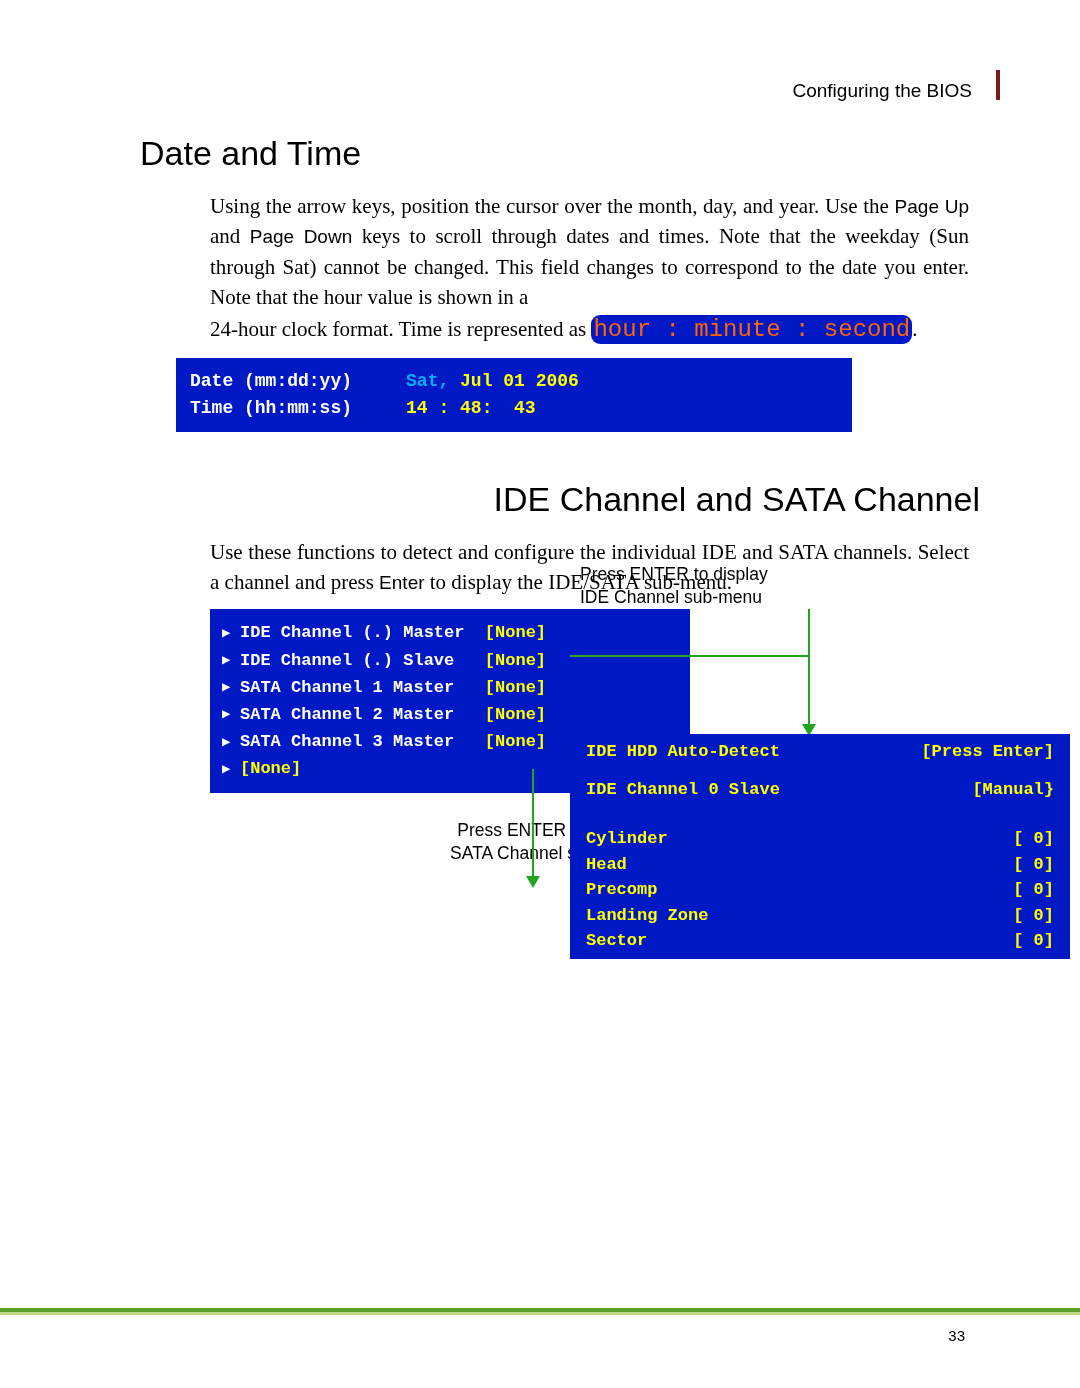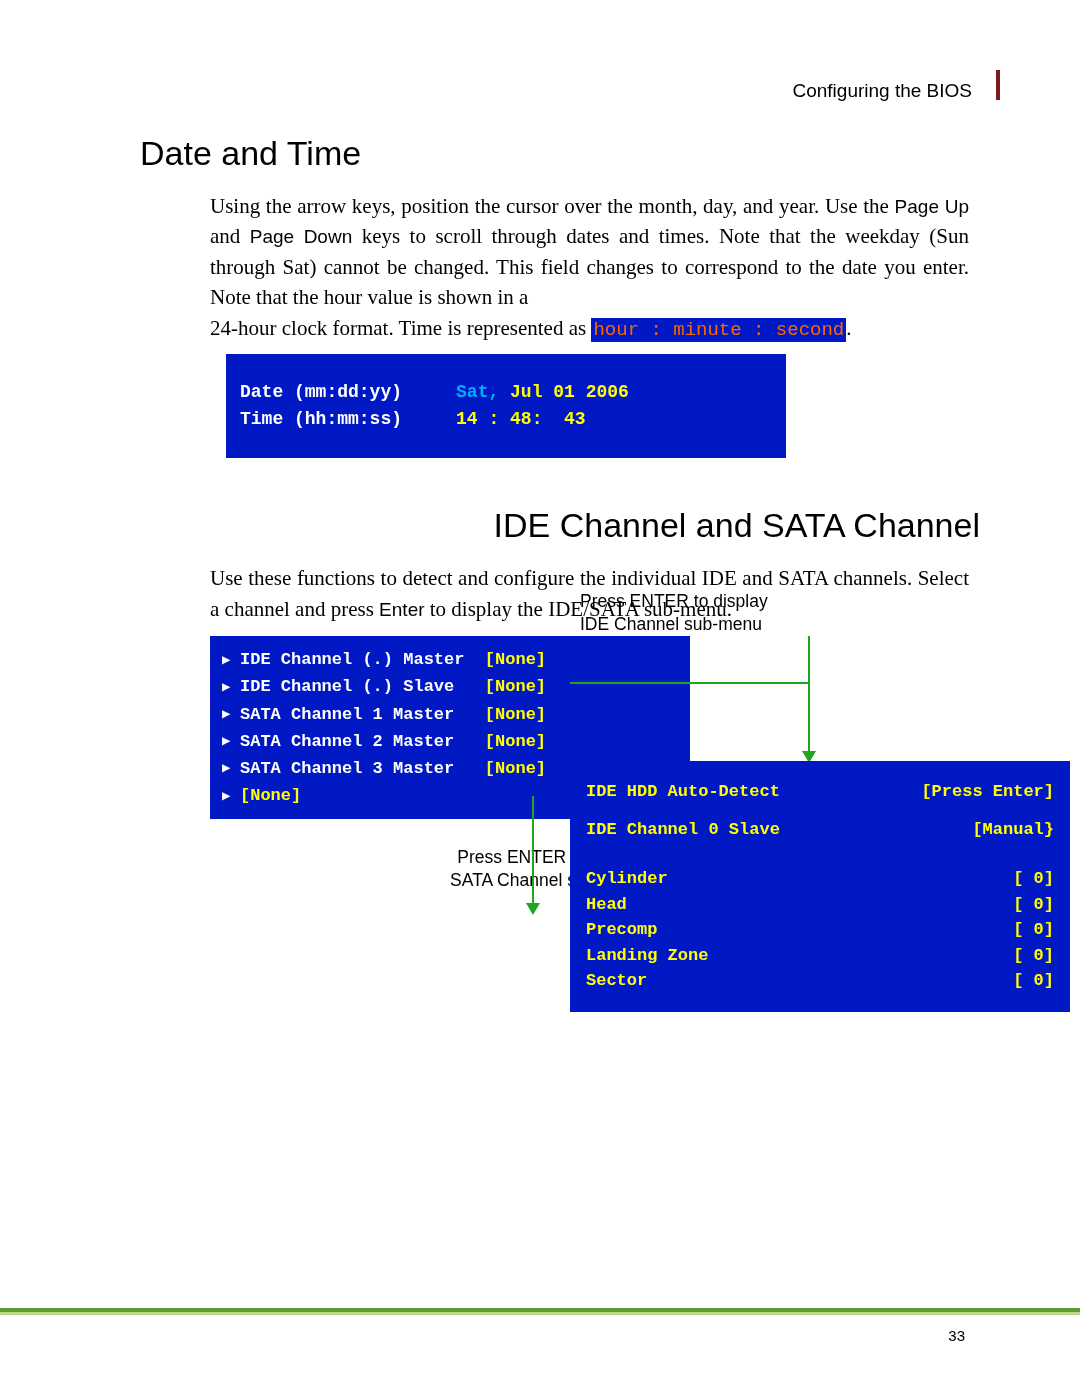--- a/index.html
+++ b/index.html
@@ -3,34 +3,34 @@
 <meta charset="utf-8">
 <style>
   * { box-sizing: border-box; margin: 0; padding: 0; }
   body { width: 1080px; height: 1388px; background: #fff; font-family: Georgia, 'Times New Roman', serif; color: #000; position: relative; }
   .page { padding: 80px 100px 0 140px; }
   .header-line { text-align: right; font-family: Arial, sans-serif; font-size: 19px; padding-right: 8px; }
   .header-bar { position: absolute; top: 70px; right: 80px; width: 4px; height: 30px; background: #7b1a1a; }
   h1.section { font-family: Arial, sans-serif; font-weight: normal; font-size: 34px; margin-top: 32px; margin-bottom: 18px; }
   .body-text { font-size: 21px; line-height: 1.45; margin-left: 70px; margin-right: 11px; text-align: justify; }
   .body-text .key { font-family: Arial, sans-serif; font-size: 19px; }
-  .hl { background: #0019c5; color: #ff6600; font-family: 'Courier New', monospace; font-size: 19px; padding: 1px 2px; }
-  .bios-box { background: #0019c5; font-family: 'Courier New', monospace; font-weight: bold; font-size: 18px; padding: 25px 14px; margin-left: 86px; margin-top: 10px; width: 560px; line-height: 1.5; }
+  .hl { background: #0019c5; color: #ff6600; font-family: 'Courier New', monospace; font-size: 24px; padding: 1px 2px; border-radius: 9px; }
+  .bios-box { background: #0019c5; font-family: 'Courier New', monospace; font-weight: bold; font-size: 18px; padding: 10px 14px; margin-left: 36px; margin-top: 10px; width: 676px; line-height: 1.5; }
   .bios-box .row { display: flex; gap: 0; }
   .bios-box .lbl { color: #ffffff; white-space: pre; }
   .bios-box .date-day { color: #00aeff; white-space: pre; }
   .bios-box .val { color: #ffff00; white-space: pre; }
   .ch-area { position: relative; margin-left: 70px; margin-top: 12px; }
   .bios-box2 { background: #0019c5; font-family: 'Courier New', monospace; font-weight: bold; font-size: 17px; padding: 10px 12px; width: 480px; line-height: 1.6; position: relative; }
   .bios-box2 .row { display: flex; align-items: center; }
   .bios-box2 .arrow { color: #fff; font-size: 14px; width: 18px; }
   .bios-box2 .lbl { color: #ffffff; white-space: pre; }
   .bios-box2 .val { color: #ffff00; }
   .caption2 { font-family: Arial, sans-serif; font-size: 17.5px; text-align: right; position: absolute; left: 155px; top: 210px; width: 280px; line-height: 1.3; }
-  .bios-box3 { background: #0019c5; font-family: 'Courier New', monospace; font-weight: bold; font-size: 17px; padding: 18px 16px; width: 500px; position: absolute; left: 360px; top: 125px; line-height: 1.5; }
+  .bios-box3 { background: #0019c5; font-family: 'Courier New', monospace; font-weight: bold; font-size: 17px; padding: 5px 16px; width: 500px; position: absolute; left: 360px; top: 125px; line-height: 1.5; }
   .bios-box3 .row { display: flex; justify-content: space-between; }
   .bios-box3 .hi { color: #ffff00; }
   .bios-box3 .or { color: #ff6600; }
   .bios-box3 .spacer { height: 12px; }
   
   .line-green1 { position: absolute; border-top: 2px solid #1fa51f; }
   .arrow-down-green { width: 0; height: 0; border-left: 7px solid transparent; border-right: 7px solid transparent; border-top: 12px solid #1fa51f; position: absolute; }
   .footer-stripe { position: absolute; bottom: 70px; left: 0; right: 0; height: 10px; }
   .footer-stripe .g { background: #5e9e2e; height: 4px; }
   .footer-stripe .lg { background: #bcd98a; height: 3px; }

